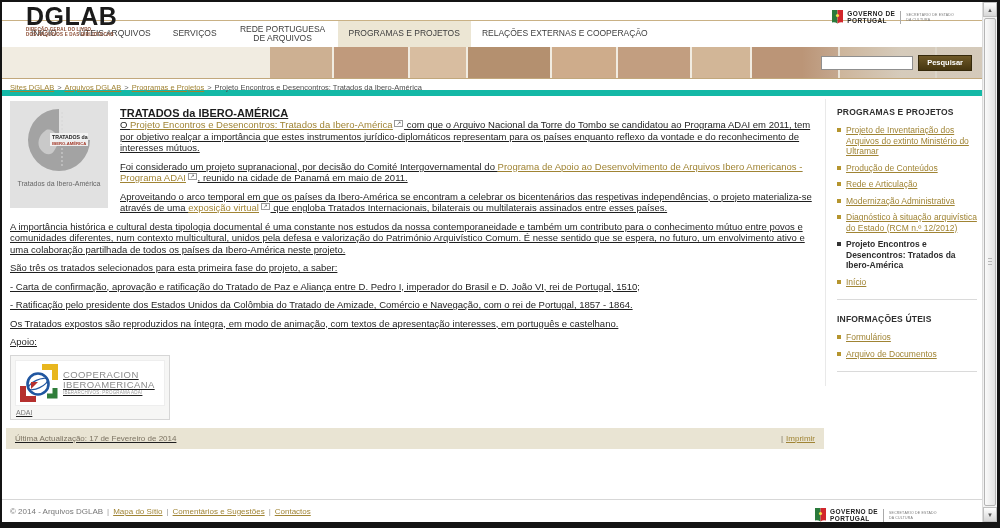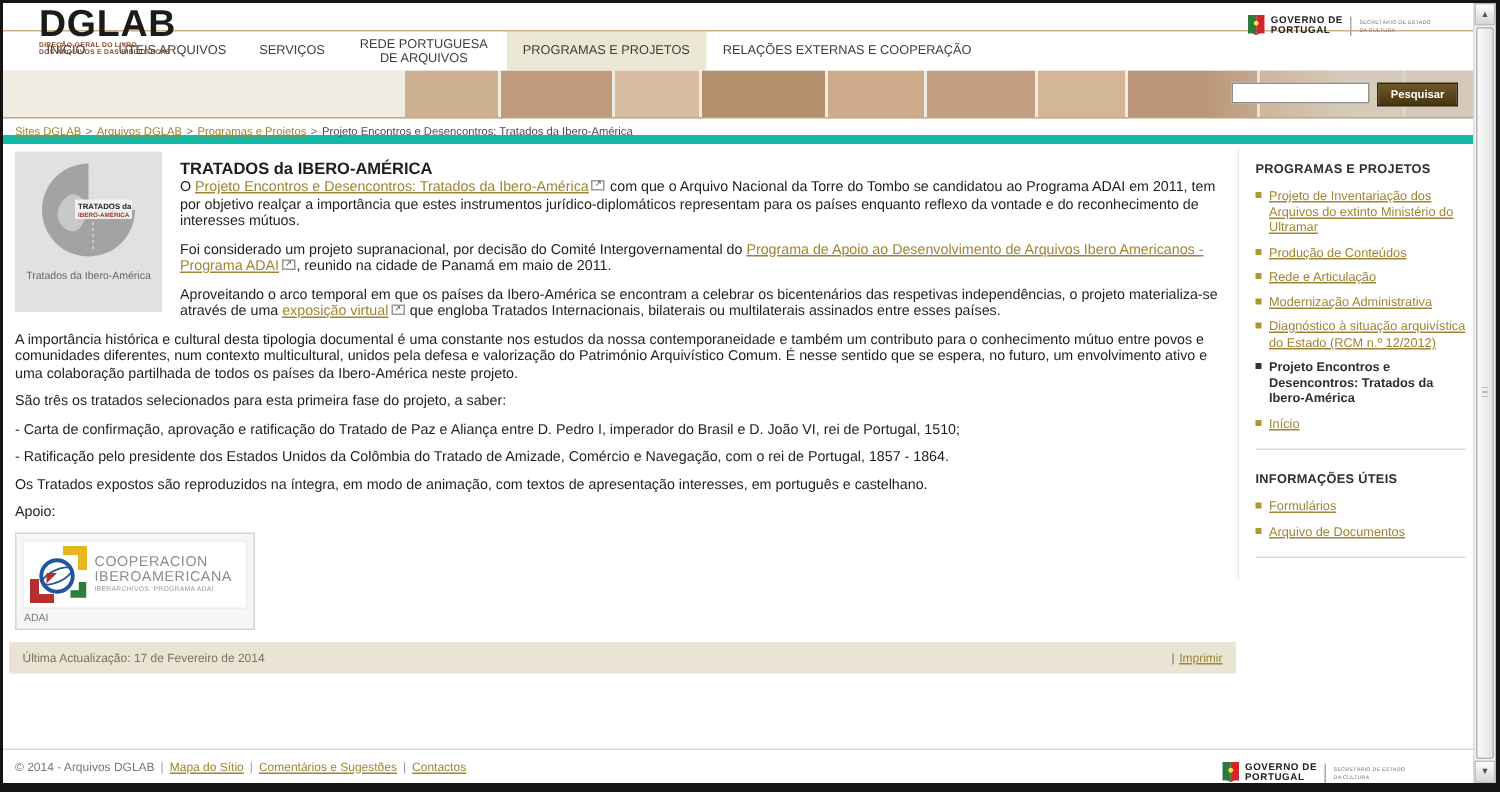--- a/index.html
+++ b/index.html
@@ -31,29 +31,29 @@
   
   .nav { height:26px; display:flex; align-items:stretch; padding-left:18px; background:#fff; }
   .nav-item { display:flex; align-items:center; padding:0 11px; font-size:8.5px; color:#3c3c3c; text-decoration:none; text-align:center; line-height:9.5px; cursor:pointer; white-space:pre-line; }
   .nav-item.two { max-width:110px; }
   .nav-item.active { background:#ece6d4; }
   
   .banner { height:32px; position:relative; background:#f1ece1; border-bottom:1px solid #c2a87c; overflow:hidden; }
   .stones { position:absolute; left:268px; top:0; bottom:0; right:0; display:flex; }
   .stone { height:100%; margin-right:2px; flex:0 0 auto; }
   .banner .lighten { position:absolute; top:0; bottom:0; right:0; width:180px; background:linear-gradient(90deg,rgba(228,221,208,0),rgba(216,209,196,.85) 55%); }
-  .search { position:absolute; right:10px; top:8px; display:flex; align-items:flex-start; gap:5px; }
+  .search { position:absolute; right:10px; top:8px; display:flex; align-items:center; gap:5px; }
   .search input { width:92px; height:14px; border:1px solid #8f8f8f; font-size:8px; padding:0 3px; background:#fff; }
   .search button { font-size:7.5px; font-weight:bold; color:#fff; background:linear-gradient(#6e5827,#463610); border:1px solid #35290b; padding:2px 8px 3px; cursor:pointer; }
   
   .breadcrumb { height:17px; padding:4px 0 0 8px; font-size:7.5px; color:#4c4c4c; border-bottom:6px solid #14b8a6; }
   .bc-link { color:#a08434; text-decoration:underline; cursor:pointer; }
   .bc-sep { margin:0 3px; color:#666; }
   
-  .content { position:relative; }
+  .content { position:relative;text-decoration:underline; }
   .main { width:814px; padding:2px 0 0 8px; font-size:9.5px; }
   .thumbbox { float:left; width:98px; height:107px; background:#e1e1e1; margin:3px 12px 6px 0; text-align:center; padding-top:3px; cursor:pointer; }
   .thumb-caption { font-size:7px; color:#666; margin-top:2px; }
   .h-title { font-size:11px; font-weight:bold; margin:9px 0 0; color:#1d1d1d; }
   .h-sub { font-size:11px; font-weight:bold; margin:13px 0 10px; color:#1d1d1d; }
   .main p { margin:0 0 7px; line-height:11.5px; }
   .tl { color:#a08434; text-decoration:underline; cursor:pointer; }
   .ext { display:inline-block; font-size:5.5px; color:#444; border:1px solid #999; line-height:5px; padding:0 1px; margin:0 1px 0 2px; vertical-align:3px; background:#fff; }
   .apoio { margin:3px 0 4px; }
   .adai-box { width:160px; border:1px solid #d6d6d6; background:#f6f6f5; padding:4px 4px 2px; }

